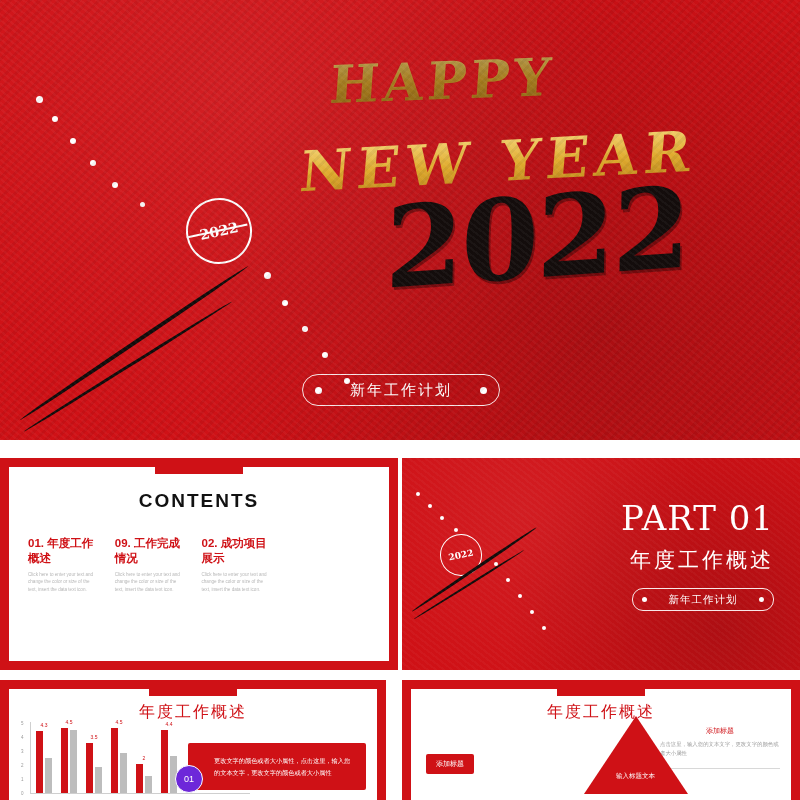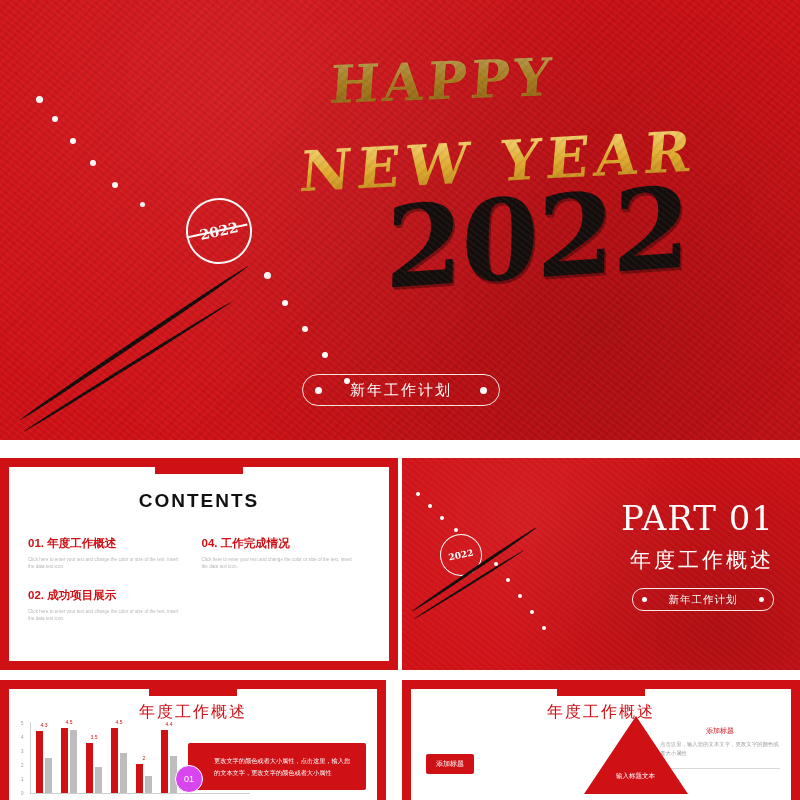--- a/index.html
+++ b/index.html
@@ -186,21 +186,21 @@
     font-size: 19px;
     font-weight: bold;
     letter-spacing: 2px;
     color: #111111;
   }
   .toc {
     position: absolute;
     left: 28px; top: 78px;
     width: 330px;
     display: grid;
-    grid-template-columns: 1fr 1fr;
+    grid-template-columns: 1fr 1fr 1fr 1fr;
     grid-gap: 16px 18px;
     gap: 17px;
   }
   .toc-item-title {
     color: #cf1116;
     font-size: 11.5px;
     font-weight: bold;
     margin-bottom: 5px;
   }
   .toc-item-desc {
@@ -320,21 +320,21 @@
     font-size: 6.2px;
     line-height: 1.85;
     padding: 12px 12px 12px 26px;
     border-radius: 2px;
   }
   .info-badge {
     position: absolute;
     left: -13px; top: 22px;
     width: 26px; height: 26px;
     border-radius: 50%;
-    background: #d946ef;
+    background: #6d28d9;
     border: 1px solid #ffffff;
     color: #fff;
     font-size: 9px;
     display: flex; align-items: center; justify-content: center;
   }
 
   
   .pyr-label {
     position: absolute;
     font-size: 6.5px;
@@ -414,21 +414,21 @@
     <div class="frame-bottom"></div>
 
     <div class="contents-title">CONTENTS</div>
 
     <div class="toc">
       <div>
         <div class="toc-item-title">01. 年度工作概述</div>
         <div class="toc-item-desc">Click here to enter your text and change the color or size of the text, insert the data text icon.</div>
       </div>
       <div>
-        <div class="toc-item-title">04. 工作完成情况</div>
+        <div class="toc-item-title">09. 工作完成情况</div>
         <div class="toc-item-desc">Click here to enter your text and change the color or size of the text, insert the data text icon.</div>
       </div>
       <div>
         <div class="toc-item-title">02. 成功项目展示</div>
         <div class="toc-item-desc">Click here to enter your text and change the color or size of the text, insert the data text icon.</div>
       </div>
     </div>
   </div>
 
   <div class="slide slide-red" style="left:402px; top:458px; width:398px; height:212px;">

